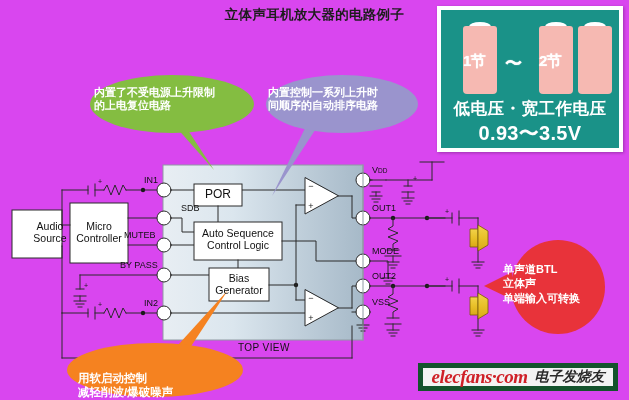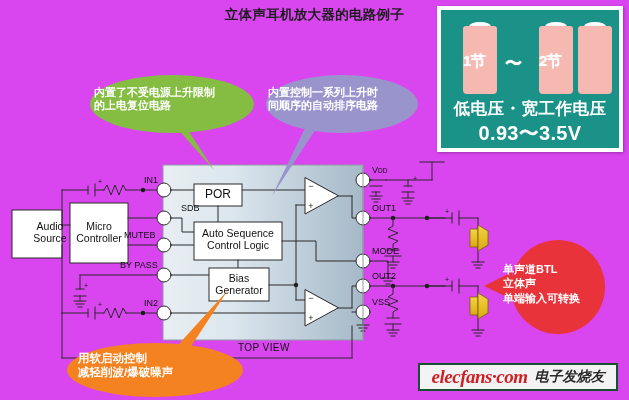--- a/index.html
+++ b/index.html
@@ -74,21 +74,21 @@
   
   .bubble-text {
     position: absolute;
     color: #ffffff;
     font-weight: bold;
     line-height: 1.18;
     pointer-events: none;
   }
   #cb-green-text { left: 94px; top: 86px; width: 160px; font-size: 11px; }
   #cb-purple-text { left: 268px; top: 86px; width: 148px; font-size: 11px; }
-  #cb-orange-text { left: 78px; top: 352px; width: 152px; font-size: 11.5px; }
+  #cb-orange-text { left: 78px; top: 372px; width: 152px; font-size: 11.5px; }
   #cb-red-text { left: 503px; top: 262px; width: 108px; font-size: 11px; line-height: 1.3; }
   
   .blk-label {
     position: absolute;
     font-size: 10.5px;
     color: #111;
     text-align: center;
     line-height: 1.12;
     pointer-events: none;
   }
@@ -102,21 +102,21 @@
   #lbl-topview {
     position: absolute; left: 238px; top: 342px;
     font-size: 10px; color: #111; letter-spacing: 0.4px;
   }
   
   #watermark {
     position: absolute;
     left: 418px; top: 363px;
     width: 200px; height: 28px;
     background: #f3f3f3;
-    border: 2px solid #14532d;
+    border: 5px solid #14532d;
     display: flex; align-items: center; justify-content: center; gap: 7px;
   }
   #wm-main {
     font-family: "Liberation Serif", "DejaVu Serif", serif;
     font-size: 19px; font-weight: bold; font-style: italic;
     color: #cf2027; letter-spacing: -0.5px;
   }
   #wm-cn {
     font-family: "Liberation Serif", "DejaVu Serif", serif;
     font-size: 14px; color: #2a2a2a; font-weight: bold;

